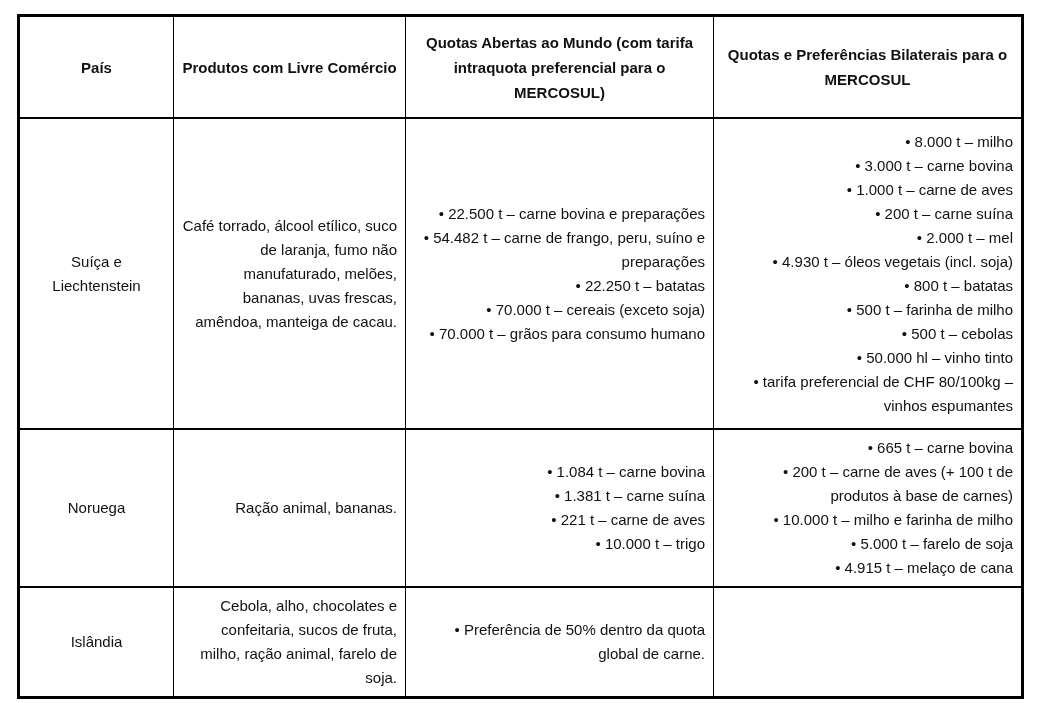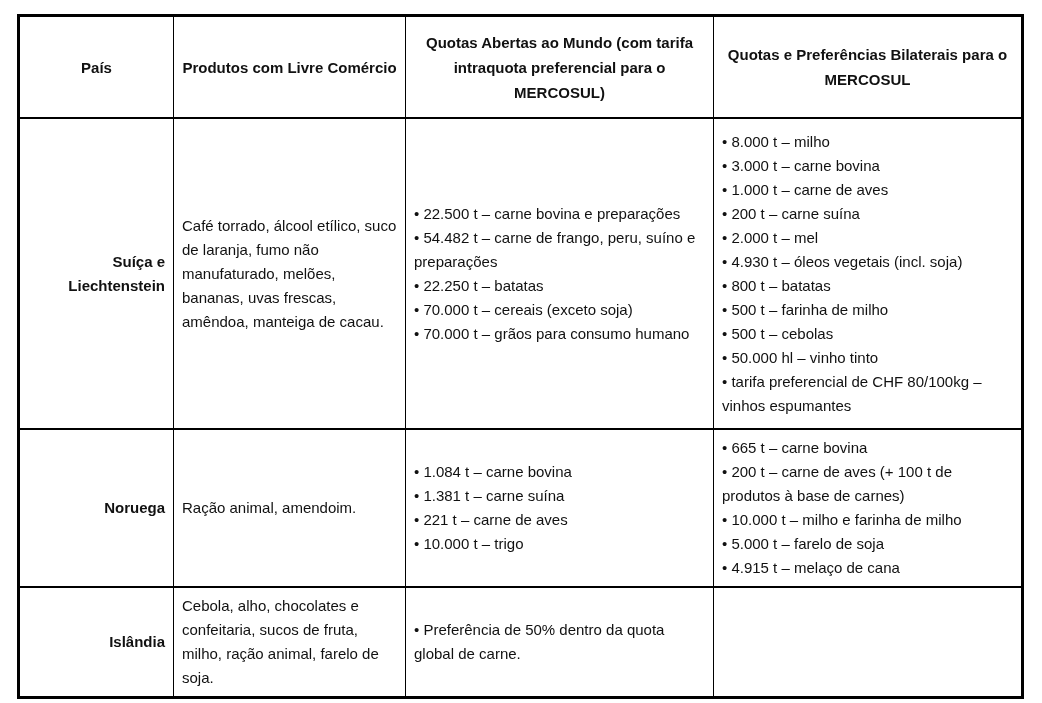--- a/index.html
+++ b/index.html
@@ -38,25 +38,25 @@
     background: #ffffff;
     overflow: hidden;
   }
   thead th {
     font-weight: bold;
     text-align: center;
     line-height: 25px;
     height: 88px;
   }
   td.country-cell {
-    font-weight: bold;
-    text-align: right;
+    font-weight: normal;
+    text-align: center;
   }
   td.text-cell, td.bullet-cell {
-    text-align: left;
+    text-align: right;
   }
   tr.row-switzerland { height: 311px; }
   tr.row-norway      { height: 149px; }
   tr.row-iceland     { height: 107px; }
   .bullet-cell div { margin: 0; }
 </style>
 </head>
 <body>
 
 <div class="page">
@@ -95,21 +95,21 @@
             <div>• 4.930 t – óleos vegetais (incl. soja)</div>
             <div>• 800 t – batatas</div>
             <div>• 500 t – farinha de milho</div>
             <div>• 500 t – cebolas</div>
             <div>• 50.000 hl – vinho tinto</div>
             <div>• tarifa preferencial de CHF 80/100kg – vinhos espumantes</div>
           </td>
       </tr>
       <tr class="row-norway">
         <td class="country-cell">Noruega</td>
-        <td class="text-cell">Ração animal, amendoim.</td>
+        <td class="text-cell">Ração animal, bananas.</td>
         <td class="bullet-cell">
             <div>• 1.084 t – carne bovina</div>
             <div>• 1.381 t – carne suína</div>
             <div>• 221 t – carne de aves</div>
             <div>• 10.000 t – trigo</div>
           </td>
         <td class="bullet-cell">
             <div>• 665 t – carne bovina</div>
             <div>• 200 t – carne de aves (+ 100 t de produtos à base de carnes)</div>
             <div>• 10.000 t – milho e farinha de milho</div>

